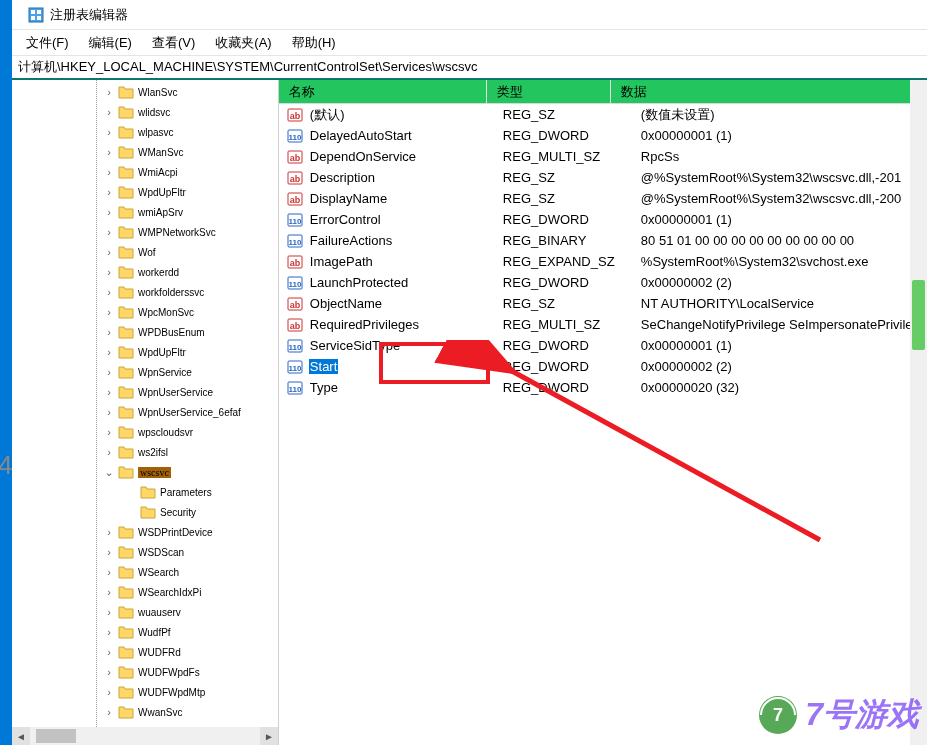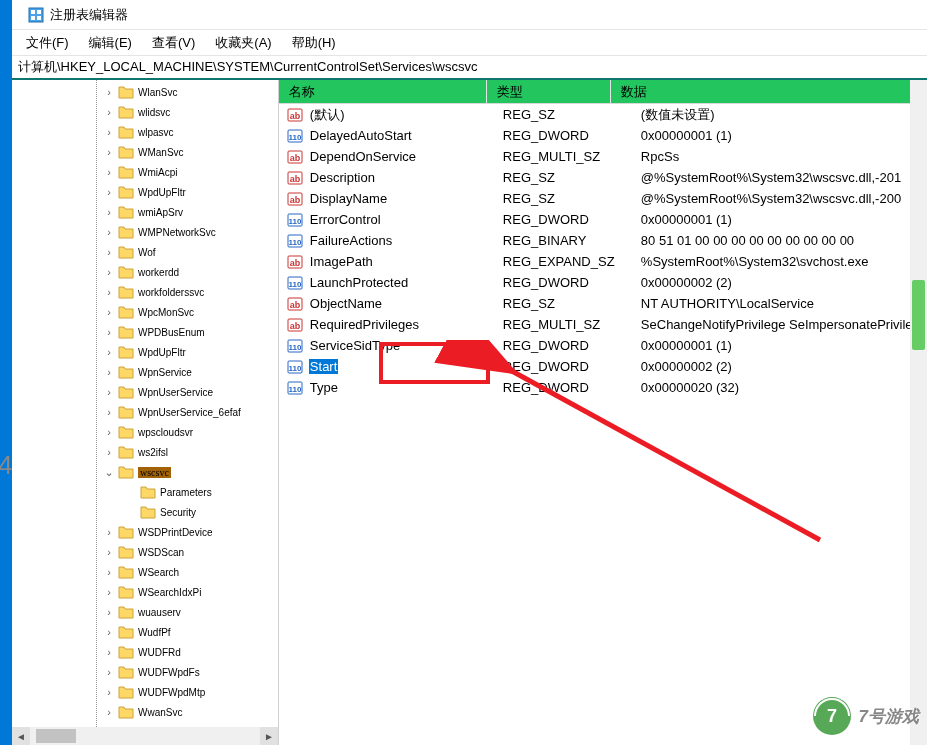--- a/index.html
+++ b/index.html
@@ -191,21 +191,21 @@
   .watermark {
     position: absolute;
     right: 8px; bottom: 8px;
     display:flex; align-items:center; gap:6px;
     opacity: 0.85;
   }
   .watermark .wm-txt {
     font-size: 20px; color:#888; font-style:italic;
     text-shadow: 0 0 3px #fff;
   }
-  .watermark .wm-txt b { color:#737373; font-size:17px;margin-top:20px; }
+  .watermark .wm-txt b { color:#8b5cf6; font-size:32px;margin-top:20px; }
 </style>
 </head>
 <body>
 
 <div class="frame-border"></div>
 <div class="bg-number">4</div>
 
 <div class="main-window">
 
   <div class="title-bar">

